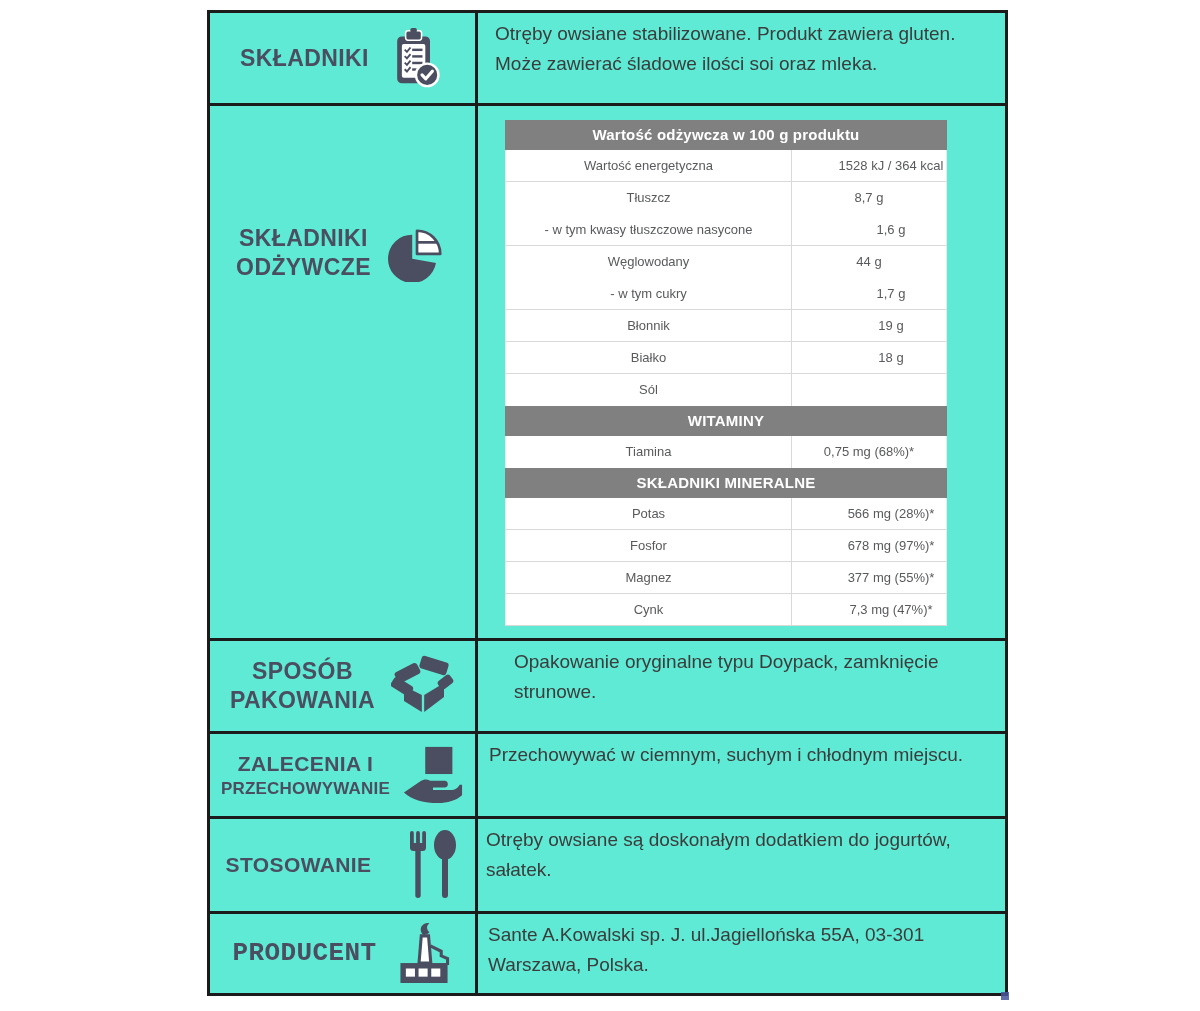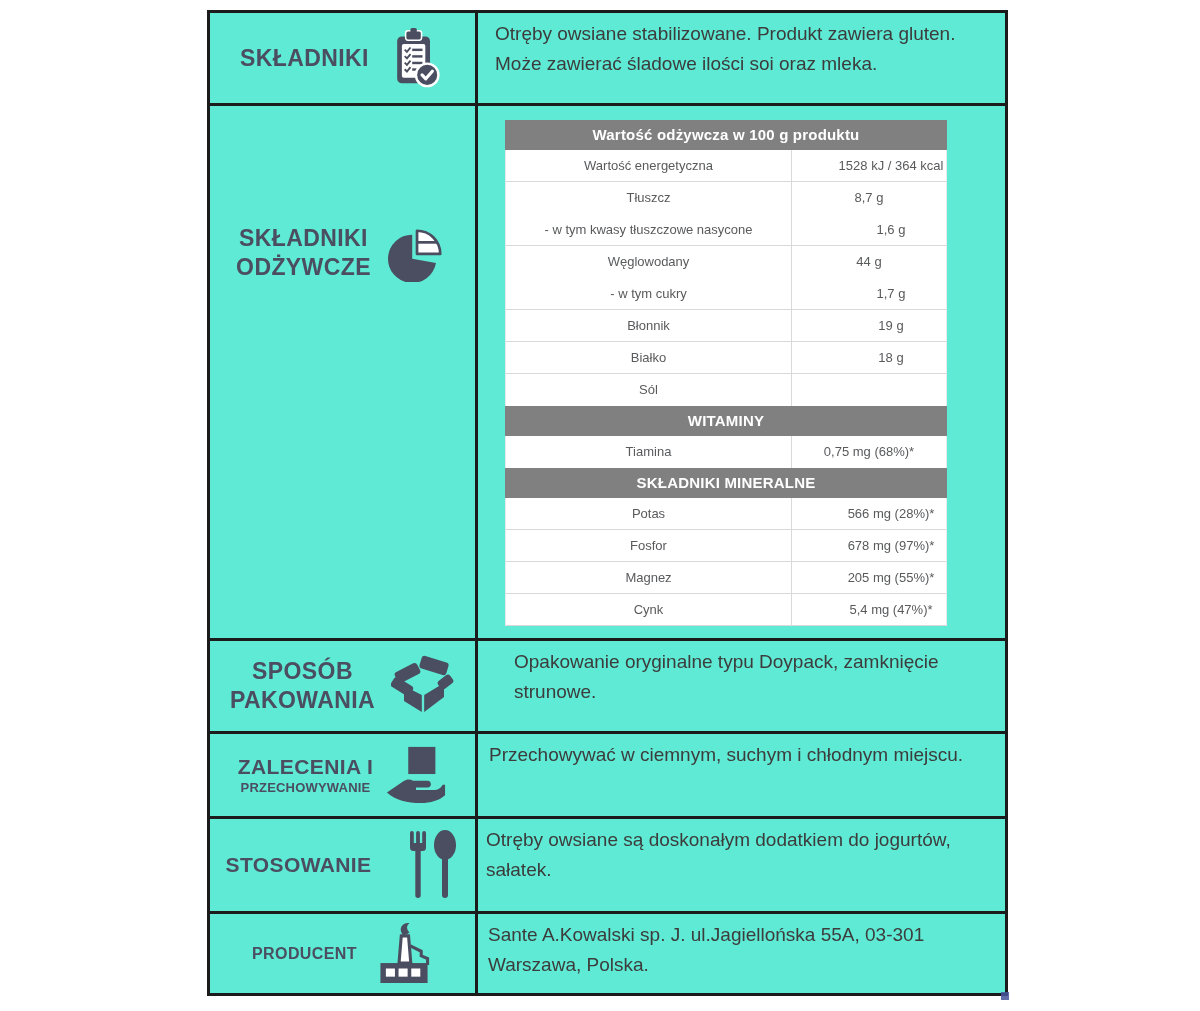--- a/index.html
+++ b/index.html
@@ -39,22 +39,22 @@
     flex-shrink:0;
   }
   .cell-label.top{align-items:flex-start;padding-top:118px;}
   .label-group{display:flex;align-items:center;gap:16px;}
   .label-text{
     color:var(--accent);font-weight:bold;text-align:center;
     letter-spacing:.4px;line-height:1.25;
   }
   .lt-23{font-size:23px;}
   .lt-21{font-size:21px;}
-  .lt-22{font-size:16px;}
-  .label-text .sub{display:block;font-size:13px;letter-spacing:.2px;}
+  .lt-22{font-size:26px;font-family:Liberation Mono, monospace;}
+  .label-text .sub{display:block;font-size:17px;letter-spacing:.2px;}
   .icon{flex-shrink:0;display:block;}
   .cell-content{
     flex:1;display:flex;flex-direction:column;
     padding:6px 8px 6px 24px;
     color:var(--body-text);font-size:19px;line-height:30px;
   }
   .cell-content.top{justify-content:flex-start;padding:14px 0 0 27px;}
   .text-line{white-space:nowrap;}
   
   .nutrition-table{width:442px;font-size:13px;color:var(--nutrition-text);}
@@ -170,25 +170,25 @@
         <div class="nt-row sep">
           <div class="nt-label">Potas</div>
           <div class="nt-value">566 mg (28%)*</div>
         </div>
         <div class="nt-row sep">
           <div class="nt-label">Fosfor</div>
           <div class="nt-value">678 mg (97%)*</div>
         </div>
         <div class="nt-row sep">
           <div class="nt-label">Magnez</div>
-          <div class="nt-value">205 mg (55%)*</div>
+          <div class="nt-value">377 mg (55%)*</div>
         </div>
         <div class="nt-row sep">
           <div class="nt-label">Cynk</div>
-          <div class="nt-value">5,4 mg (47%)*</div>
+          <div class="nt-value">7,3 mg (47%)*</div>
         </div>
       </div>
     </div>
   </div>
 
   <div class="row r3">
     <div class="cell-label">
       <div class="label-group">
         <div class="label-text lt-23">
           <span>SPOSÓB</span><br>

